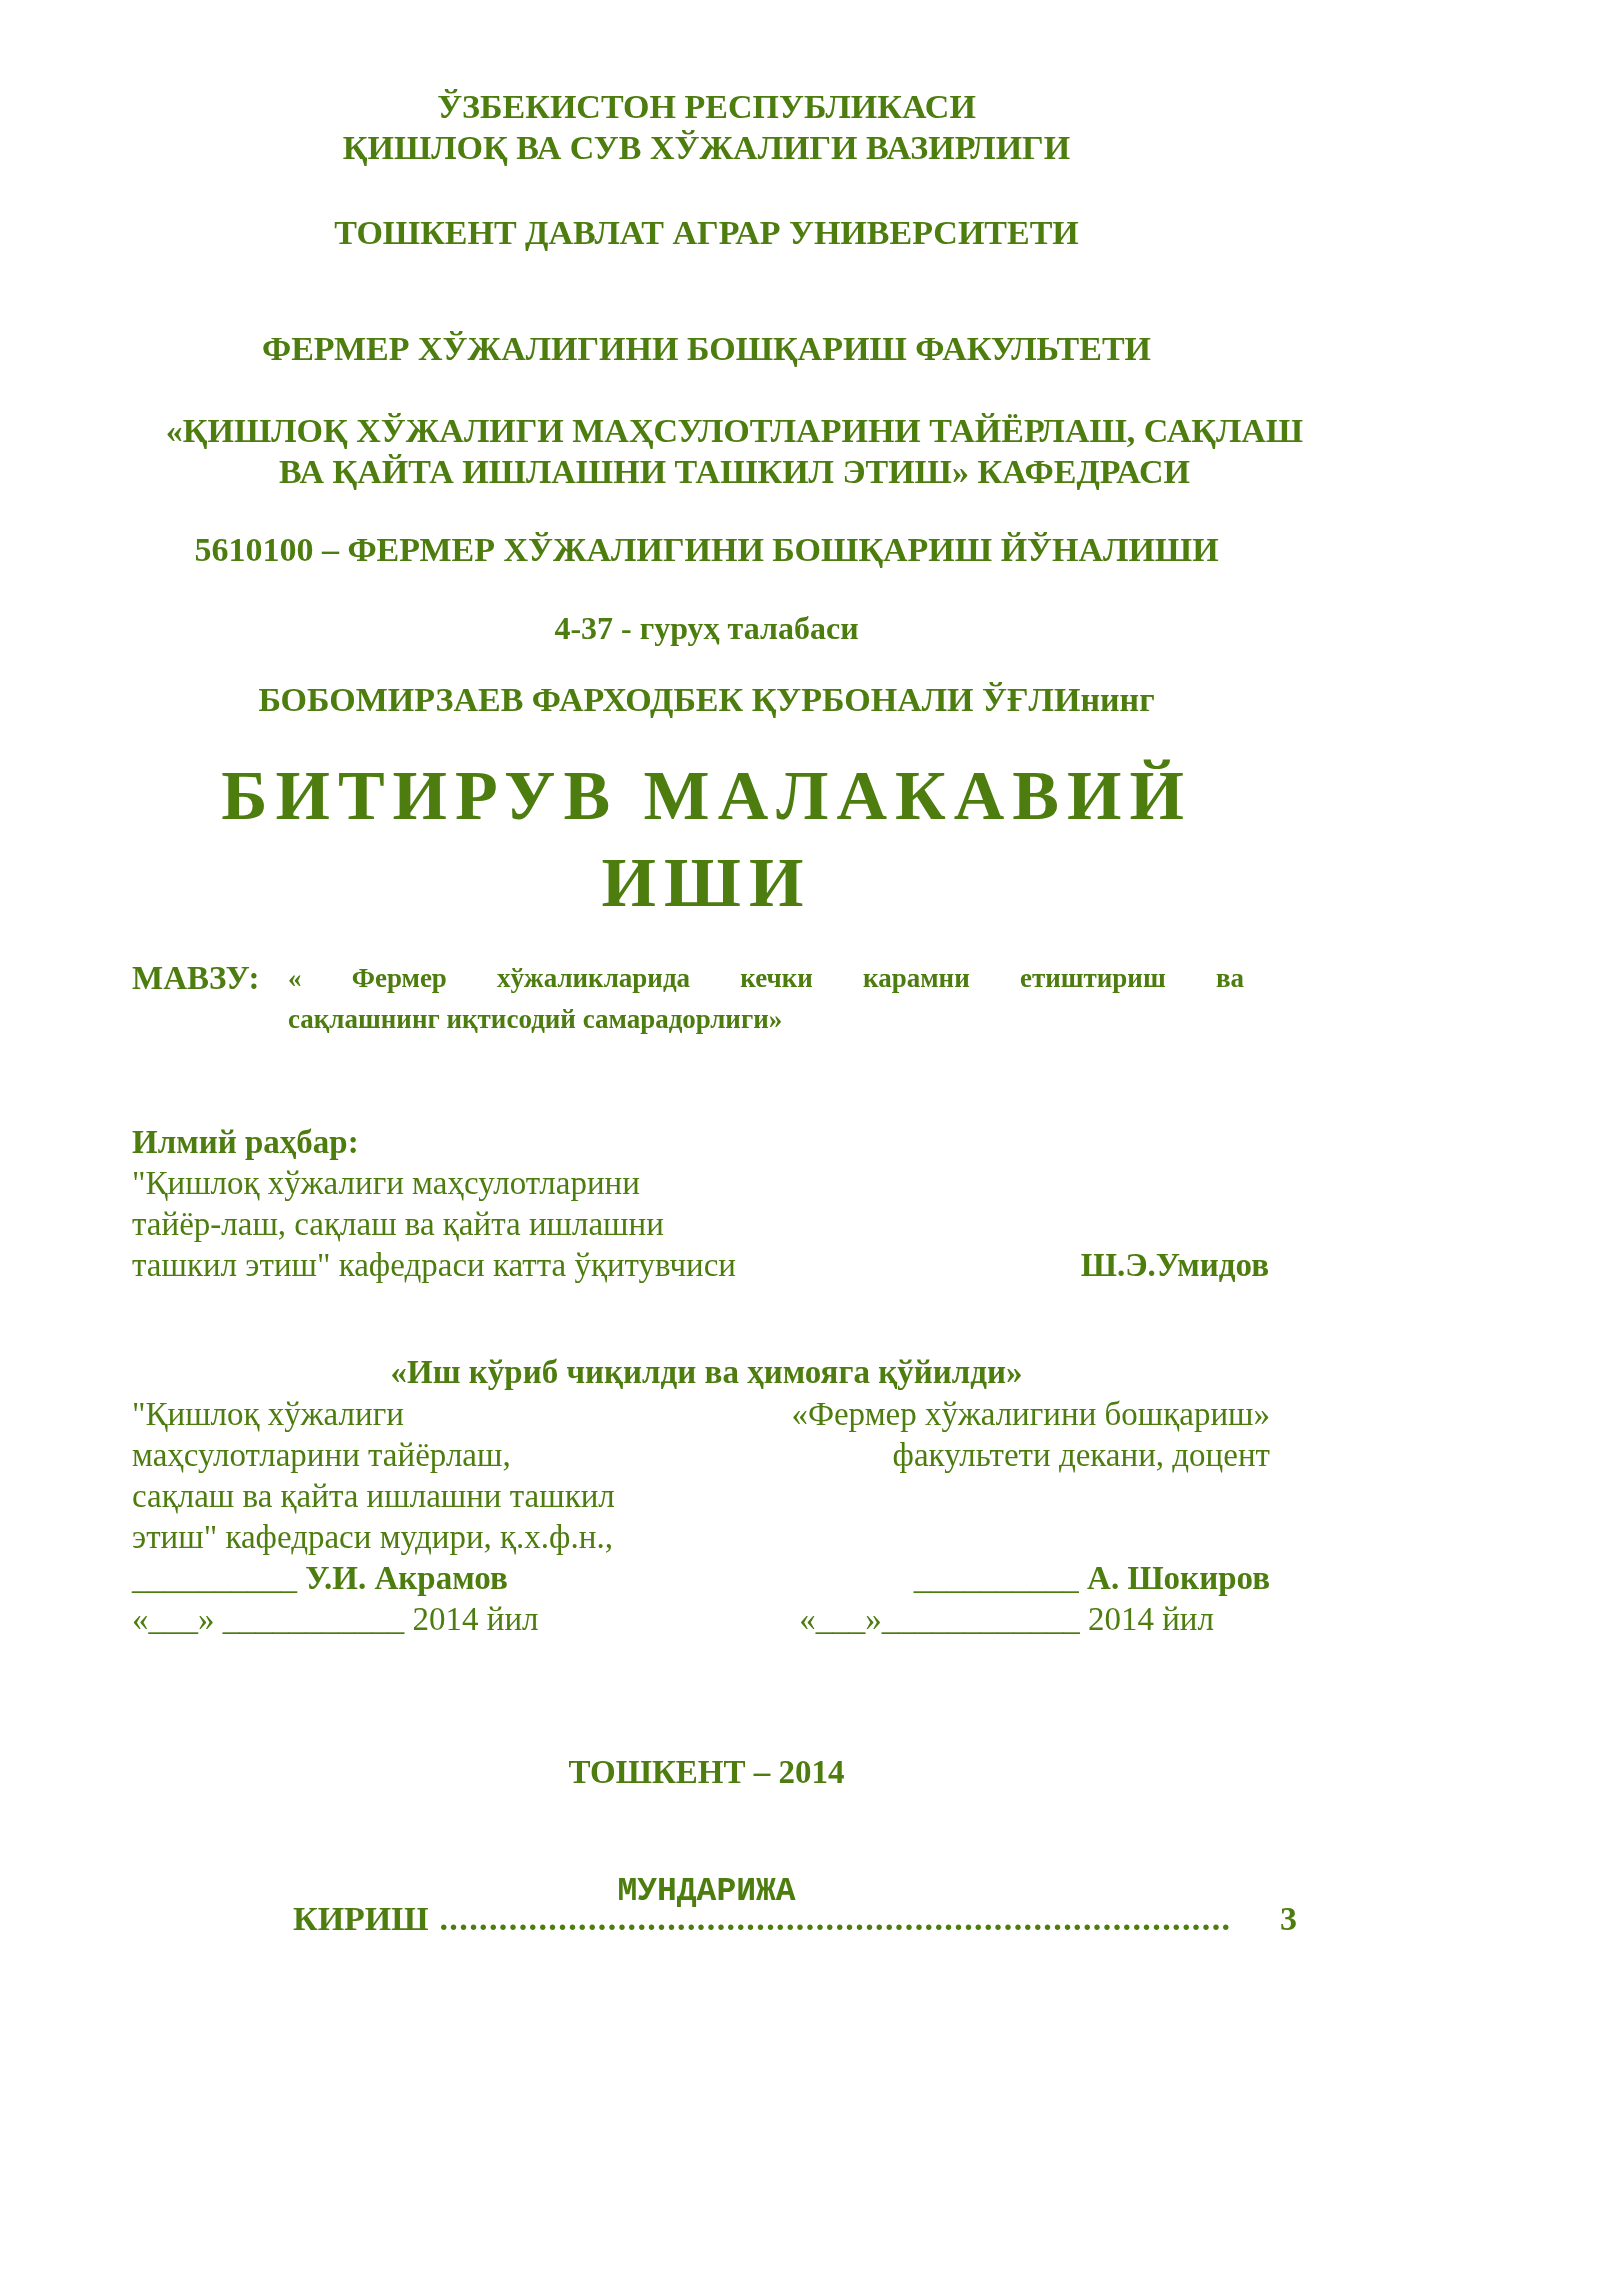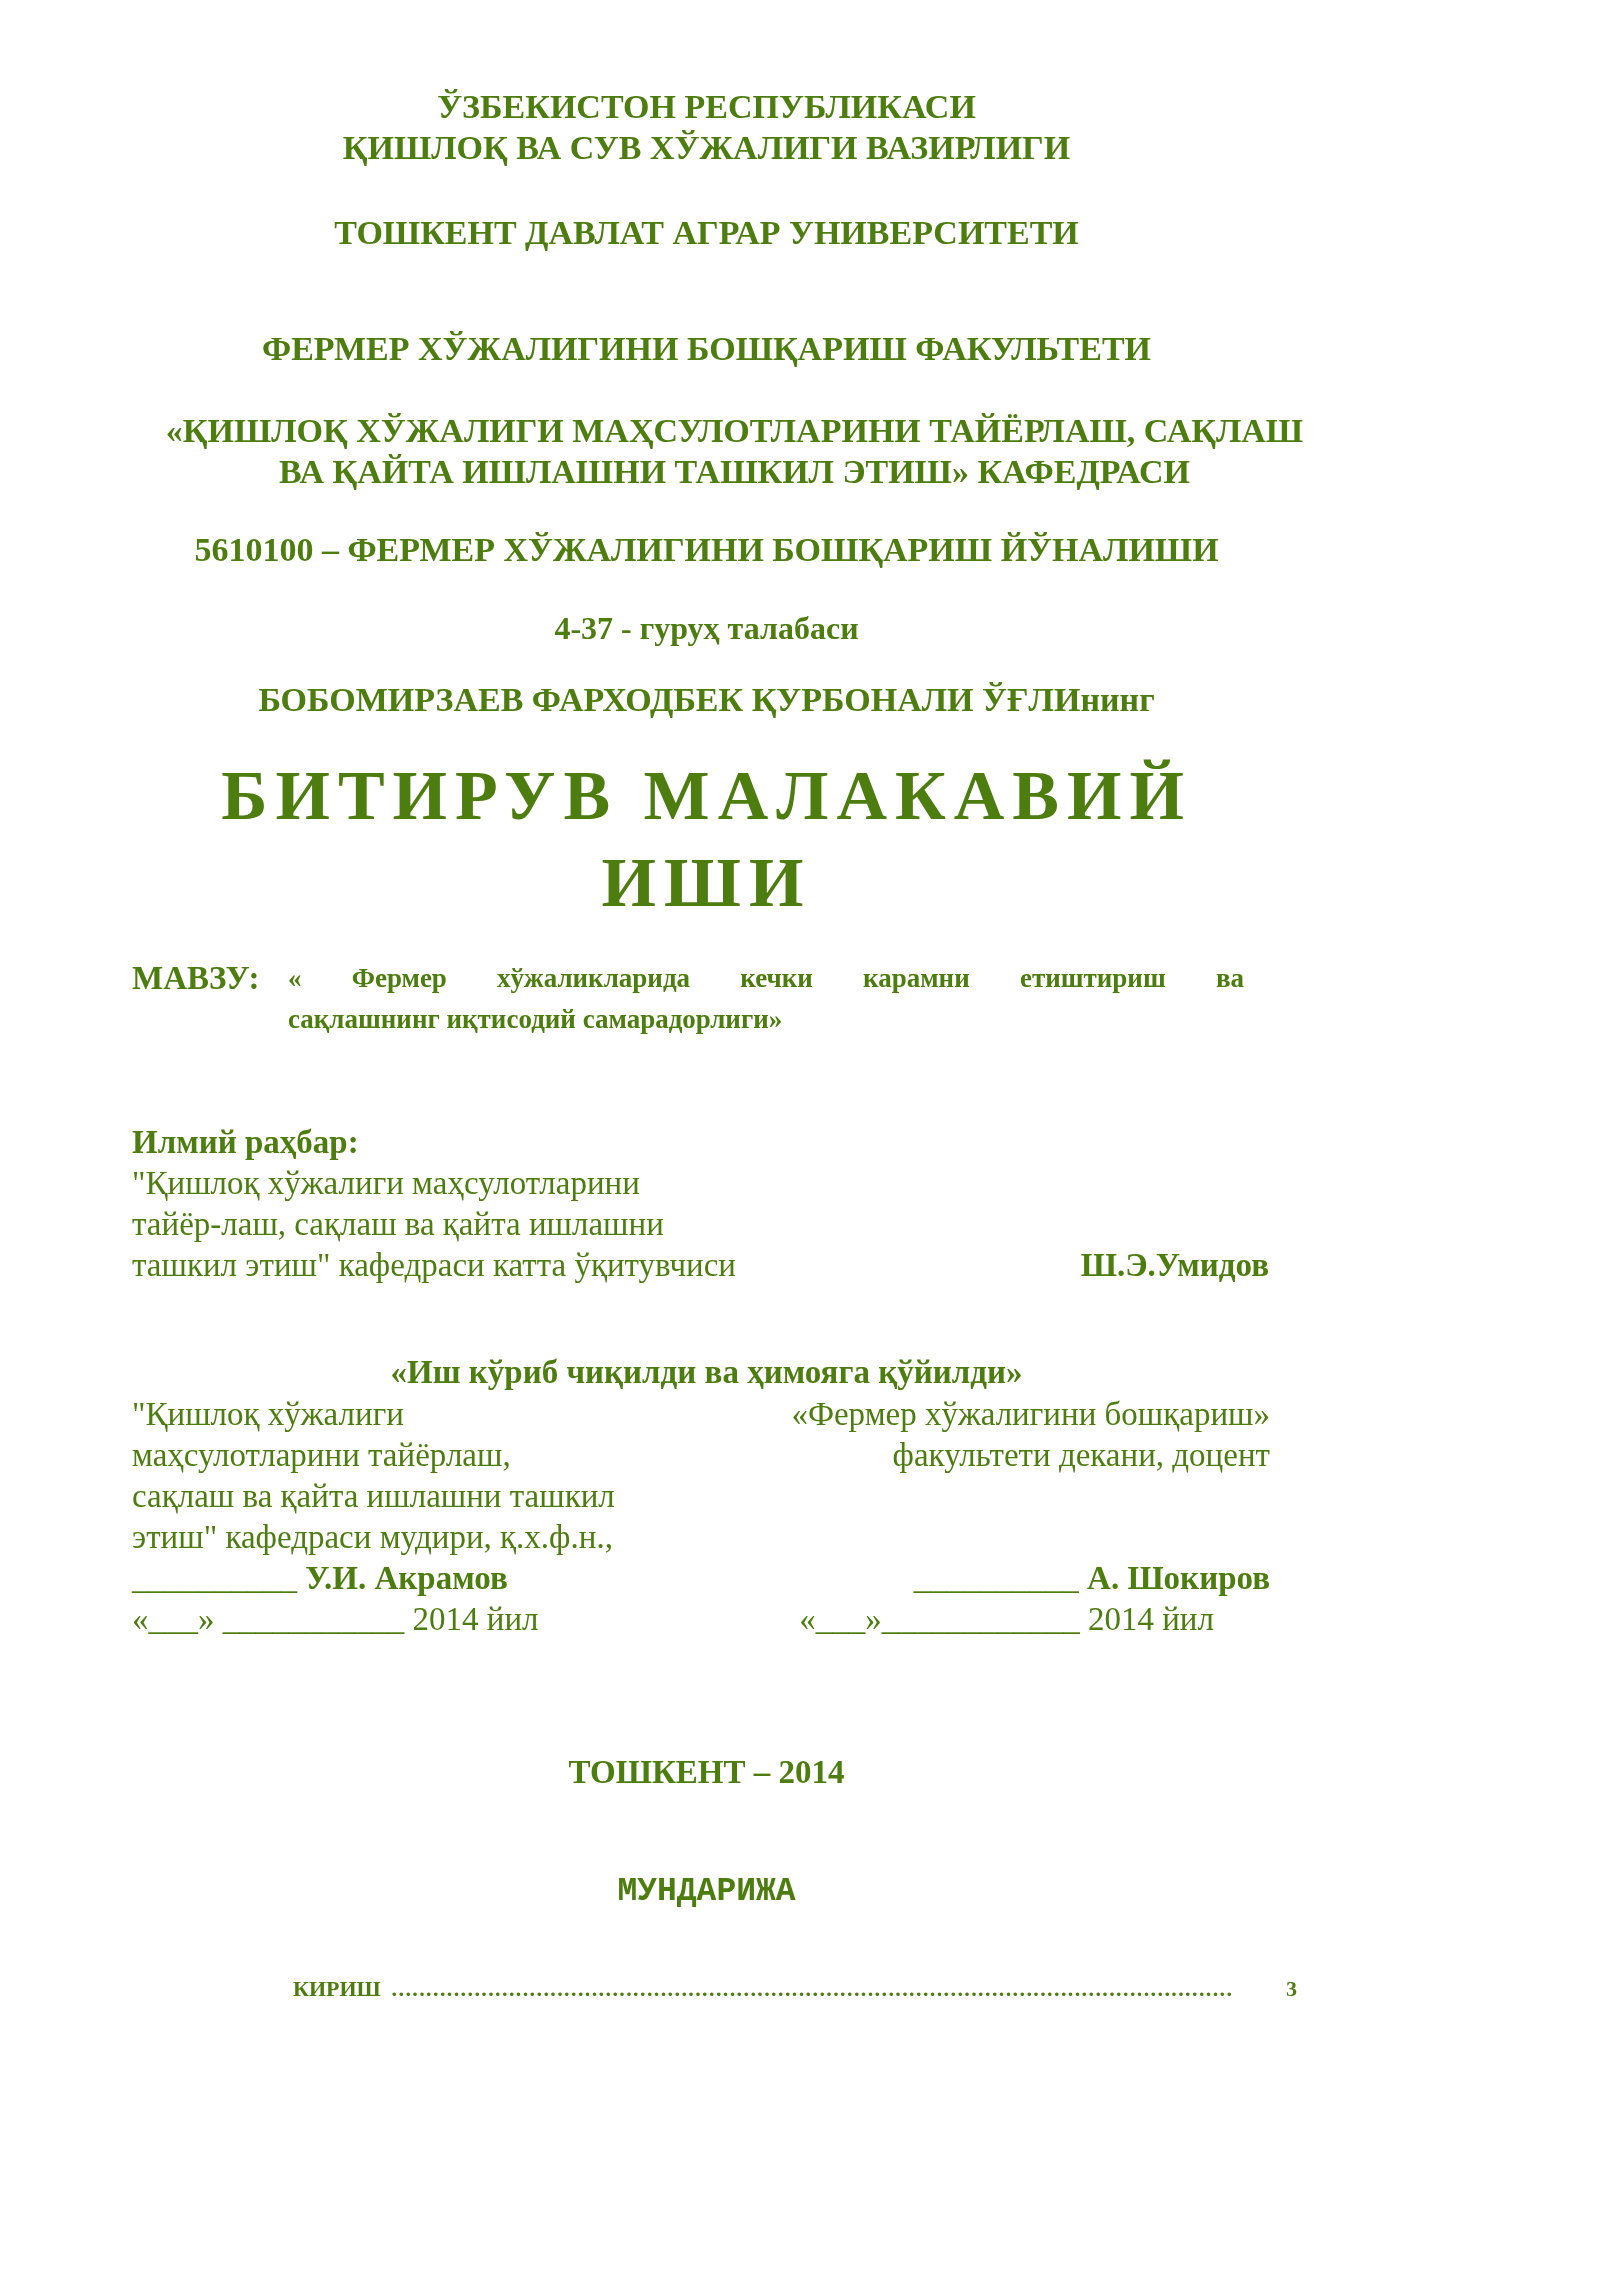--- a/index.html
+++ b/index.html
@@ -42,23 +42,23 @@
 
   .col-left  { left:132px; top:1394px; width:630px; }
   .col-right { left:752px; top:1394px; width:518px; text-align:right;font-family:Liberation Serif, serif; }
   .col-right .pad-r { padding-right:56px; }
   .spacer-line { height:41px; }
 
   .footer-city { top:1752px; }
   .footer-contents { top:1871px;font-family:Liberation Mono, monospace; }
 
   .toc-row {
-    left:293px; top:1968px; width:1004px;
+    left:293px; top:1898px; width:1004px;
     display:flex; align-items:baseline;
-    font-size:22px; line-height:41px; font-weight:bold;
+    font-size:34px; line-height:41px; font-weight:bold;
   }
   .toc-dots {
     flex:1 1 auto;
     overflow:hidden;
     white-space:nowrap;
     margin-left:10.8px; margin-right:50px;
     letter-spacing:1.4px;
   }
   .toc-page { flex:0 0 auto; }
 </style>

